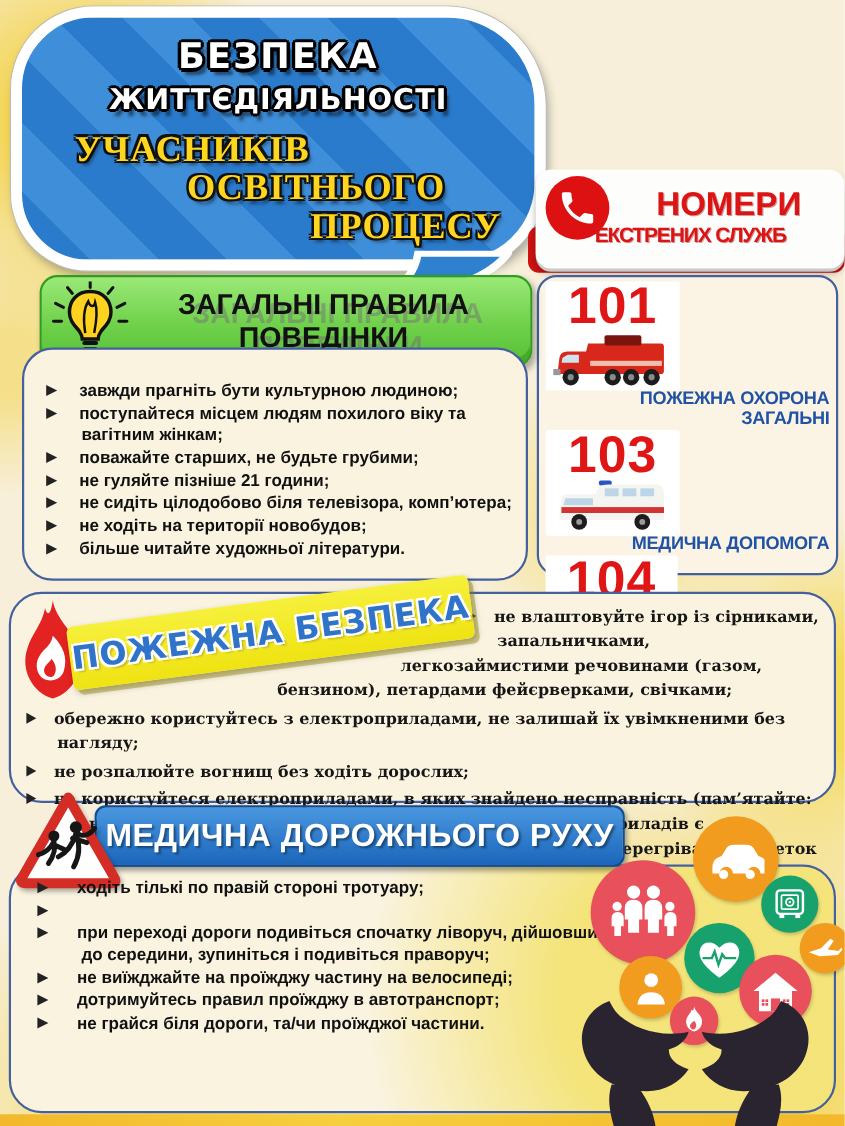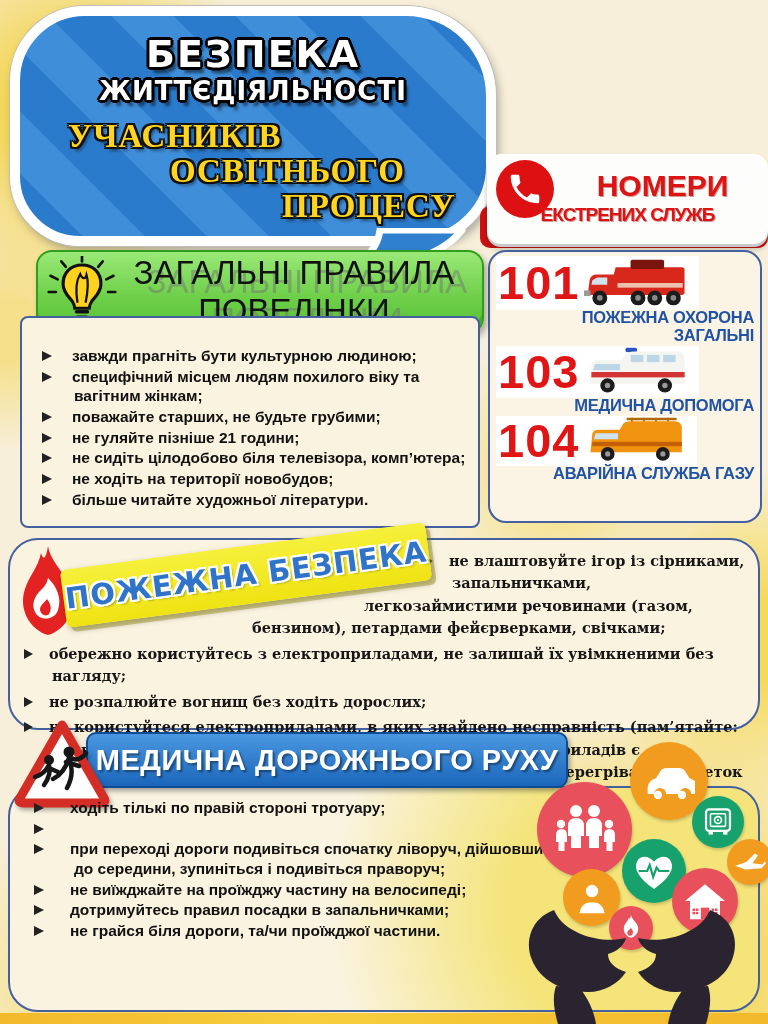--- a/index.html
+++ b/index.html
@@ -21,52 +21,52 @@
     border:10px solid #fff;border-radius:75px 90px 80px 70px;
     background:repeating-linear-gradient(45deg,#2b7bcc 0 44px,#3f8ed9 44px 88px);
     box-shadow:0 0 0 1px #bdbdbd, 3px 5px 8px rgba(90,90,90,.45);
   }
   .bubble-tail{position:absolute;left:340px;top:228px;width:140px;height:46px;}
   .t-line{position:absolute;font-family:"DejaVu Sans",sans-serif;font-weight:bold;white-space:nowrap;}
   .t-white{color:#fff;letter-spacing:2px;
     text-shadow:-2px -2px 0 #000,2px -2px 0 #000,-2px 2px 0 #000,2px 2px 0 #000,0 -3px 0 #000,0 3px 0 #000,-3px 0 0 #000,3px 0 0 #000,4px 6px 3px rgba(0,0,0,.5);}
   .t-yellow{color:#ffd61f;font-family:"Liberation Serif",serif;letter-spacing:1px;
     text-shadow:-2px -2px 0 #111,2px -2px 0 #111,-2px 2px 0 #111,2px 2px 0 #111,0 -2px 0 #111,0 2px 0 #111,-2px 0 0 #111,2px 0 0 #111,3px 4px 3px rgba(0,0,0,.45);}
-  .t1{top:16px;left:0;width:100%;text-align:center;font-size:38px;}
+  .t1{top:16px;left:0;width:100%;text-align:center;font-size:32px;}
   .t2{top:60px;left:0;width:100%;text-align:center;font-size:26px;letter-spacing:1px;}
   .t3{top:102px;left:48px;font-size:33px;}
   .t4{top:137px;left:150px;font-size:33px;}
   .t5{top:172px;left:262px;font-size:33px;}
   
   .emg-red-back{position:absolute;left:480px;top:206px;width:288px;height:42px;background:#cf1212;border-radius:10px;}
   .emg-card{position:absolute;left:487px;top:154px;width:281px;height:90px;background:#fdfdfb;border-radius:14px;
     box-shadow:0 3px 0 #c9c9c9,0 5px 6px rgba(0,0,0,.25);}
   .phone-circle{position:absolute;left:9px;top:6px;width:58px;height:58px;border-radius:50%;background:#dd1111;
     display:flex;align-items:center;justify-content:center;}
   .emg-l1{position:absolute;left:78px;top:15px;width:195px;text-align:center;color:#dd1414;font-weight:bold;font-size:30px;
     font-family:"Liberation Sans",sans-serif;text-shadow:1px 1px 0 rgba(140,0,0,.4);}
   .emg-l2{position:absolute;left:0;top:50px;width:100%;text-align:center;color:#dd1414;font-weight:bold;font-size:19px;
     letter-spacing:-1px;text-shadow:1px 1px 0 rgba(140,0,0,.4);}
   
   .num-card{position:absolute;left:488px;top:250px;width:274px;height:273px;background:#fbf4e4;
     border:2px solid #44609f;border-radius:18px;padding:4px 6px;box-sizing:border-box;}
   .num-row{margin-bottom:1px;}
-  .num-top{background:#fff;display:flex;align-items:center;padding:0 2px;width:fit-content;border-radius:2px;}
+  .num-top{background:#fff;display:flex;align-items:center;padding:0 2px;width:fit-content;border-radius:2px;flex-direction:column;}
   .num{color:#e01616;font-weight:bold;font-size:47px;line-height:.95;font-family:"Liberation Sans",sans-serif;letter-spacing:1px;}
   .num-label{color:#2053a4;font-weight:bold;font-size:16.5px;text-align:right;margin-top:-2px;letter-spacing:-.3px;}
   
   .green-header{position:absolute;left:36px;top:250px;width:444px;height:80px;border-radius:16px;
     background:linear-gradient(180deg,#9ae977 0%,#6fd04a 55%,#55c034 100%);
     border:2px solid #2f9e1e;box-shadow:3px 4px 6px rgba(0,0,0,.3),inset 0 -7px 0 rgba(40,120,20,.35);
     display:flex;align-items:center;}
-  .green-title{flex:1;text-align:center;font-weight:normal;font-size:33px;line-height:1.15;color:#111;
+  .green-title{flex:1;text-align:center;font-weight:bold;font-size:26px;line-height:1.15;color:#111;
     padding-left:2px;padding-right:14px;text-shadow:13px 9px 0 rgba(115,115,115,.5);}
   .bulb{margin-left:8px;flex:none;}
   .rules-box{position:absolute;left:20px;top:316px;width:460px;height:212px;background:#faf3e0;
-    border:2px solid #44609f;border-radius:8px;box-sizing:border-box;padding:28px 10px 6px 16px;}
+    border:2px solid #44609f;border-radius:28px;box-sizing:border-box;padding:28px 10px 6px 16px;}
   .rule-list{list-style:none;margin:0;padding:0;font-size:15.5px;font-weight:bold;color:#111;line-height:1.27;}
   .rule-list li{padding-left:36px;margin-bottom:1px;}
   .arr{display:inline-block;width:0;height:0;border-left:10px solid #222;border-top:5.5px solid transparent;
     border-bottom:5.5px solid transparent;margin-left:-32px;margin-right:20px;}
   
   .fire-box{position:absolute;left:8px;top:538px;width:752px;height:192px;background:#faf3e0;
     border:2px solid #44609f;border-radius:30px;box-sizing:border-box;}
   .flame-big{position:absolute;left:2px;top:544px;}
   .fire-banner{position:absolute;left:62px;top:546px;width:368px;height:58px;background:linear-gradient(180deg,#f6f03c,#efe312);
     border-radius:6px;transform:rotate(-7.5deg);box-shadow:4px 5px 0 rgba(150,140,20,.45),2px 3px 6px rgba(0,0,0,.3);
@@ -232,21 +232,21 @@
       <rect x="32" y="60" width="16" height="4" rx="2" fill="#111"></rect>
       <rect x="33" y="66" width="14" height="4" rx="2" fill="#111"></rect>
       <path d="M35 72 L45 72 L40 78 Z" fill="#111"></path>
     </svg>
     <div class="green-title">ЗАГАЛЬНІ ПРАВИЛА ПОВЕДІНКИ</div>
   </div>
   <div class="rules-box">
     <ul class="rule-list">
 
     <li><span class="arr"></span><span>завжди прагніть бути культурною людиною;</span></li>
-        <li><span class="arr"></span><span>специфічний місцем людям похилого віку та вагітним жінкам;</span></li>
+        <li><span class="arr"></span><span>поступайтеся місцем людям похилого віку та вагітним жінкам;</span></li>
         <li><span class="arr"></span><span>поважайте старших, не будьте грубими;</span></li>
         <li><span class="arr"></span><span>не гуляйте пізніше 21 години;</span></li>
         <li><span class="arr"></span><span>не сидіть цілодобово біля телевізора, комп’ютера;</span></li>
         <li><span class="arr"></span><span>не ходіть на території новобудов;</span></li>
         <li><span class="arr"></span><span>більше читайте художньої літератури.</span></li>
       </ul>
   </div>
 
   <div class="fire-box"></div>
   <ul class="fire-list">
@@ -281,21 +281,21 @@
       <circle cx="57" cy="34" r="5.5" fill="#161616" stroke="none"></circle>
       <path d="M57 40 C54 50 49 57 41 61 M57 40 C61 50 60 61 55 70 M54 44 L67 48 M59 40 C64 43 70 41 74 35"></path>
     </g>
   </svg>
   <ul class="traffic-list">
 
   <li><span class="arr"></span><span>ходіть тількі по правій стороні тротуару;</span></li>
       <li><span class="arr"></span></li>
       <li><span class="arr"></span><span>при переході дороги подивіться спочатку ліворуч, дійшовши до середини, зупиніться і подивіться праворуч;</span></li>
       <li><span class="arr"></span><span>не виїжджайте на проїжджу частину на велосипеді;</span></li>
-      <li><span class="arr"></span><span>дотримуйтесь правил посадки в запальничками;</span></li>
+      <li><span class="arr"></span><span>дотримуйтесь правил проїжджу в автотранспорт;</span></li>
       <li><span class="arr"></span><span>не грайся біля дороги, та/чи проїжджої частини.</span></li>
     </ul>
 
   <div class="circle c-red" style="left:537px;top:782px;width:95px;height:95px;">
     <svg width="62" height="56" viewBox="0 0 62 56" fill="#fff">
       <circle cx="22" cy="9" r="6"></circle>
         <path d="M14 34 v-10 q0 -8 8 -8 q8 0 8 8 v10 h-3 v12 h-10 v-12 z"></path>
       <circle cx="40" cy="9" r="6"></circle>
         <path d="M32 34 v-10 q0 -8 8 -8 q8 0 8 8 v10 h-3 v12 h-10 v-12 z"></path>
       <circle cx="7" cy="22" r="4.2"></circle>

